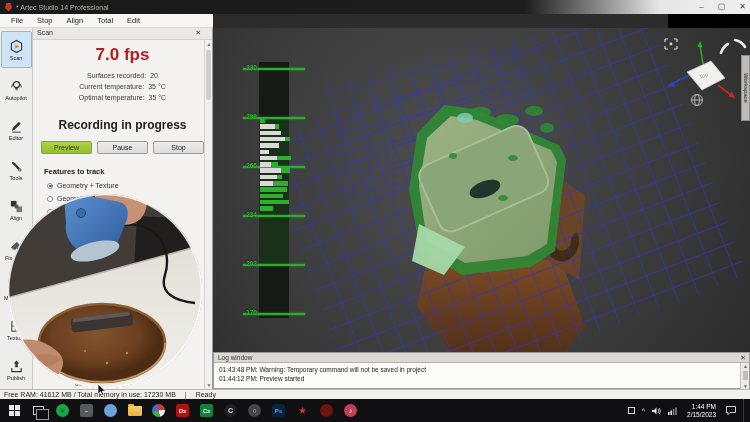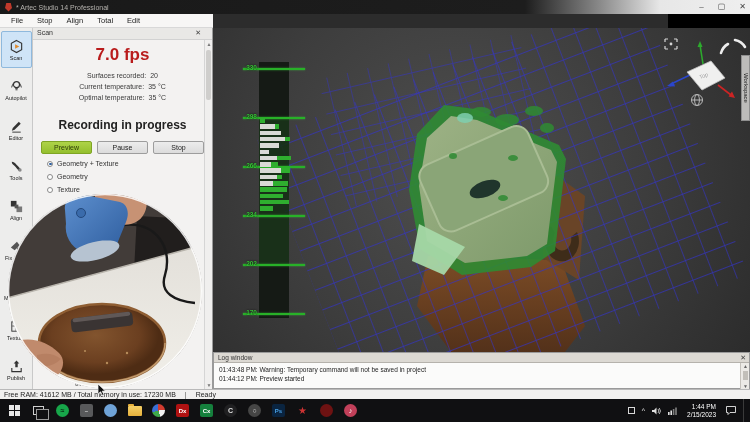--- a/index.html
+++ b/index.html
@@ -250,20 +250,21 @@
         <div class="stat-row"><span>Surfaces recorded:</span><span class="v">20</span></div>
         <div class="stat-row"><span>Current temperature:</span><span class="v">35 °C</span></div>
         <div class="stat-row"><span>Optimal temperature:</span><span class="v">35 °C</span></div>
       </div>
     <div class="rec-status">Recording in progress</div>
     <div class="btn-row" id="btnrow">
         <div class="btn primary">Preview</div>
         <div class="btn">Pause</div>
         <div class="btn">Stop</div>
       </div>
+    <div class="features-heading">Features to track</div>
     <div id="features">
         <div class="radio-row">
           <span class="radio sel"></span>
           <span class="radio-label">Geometry + Texture</span>
         </div>
         <div class="radio-row">
           <span class="radio"></span>
           <span class="radio-label">Geometry</span>
         </div>
         <div class="radio-row">

